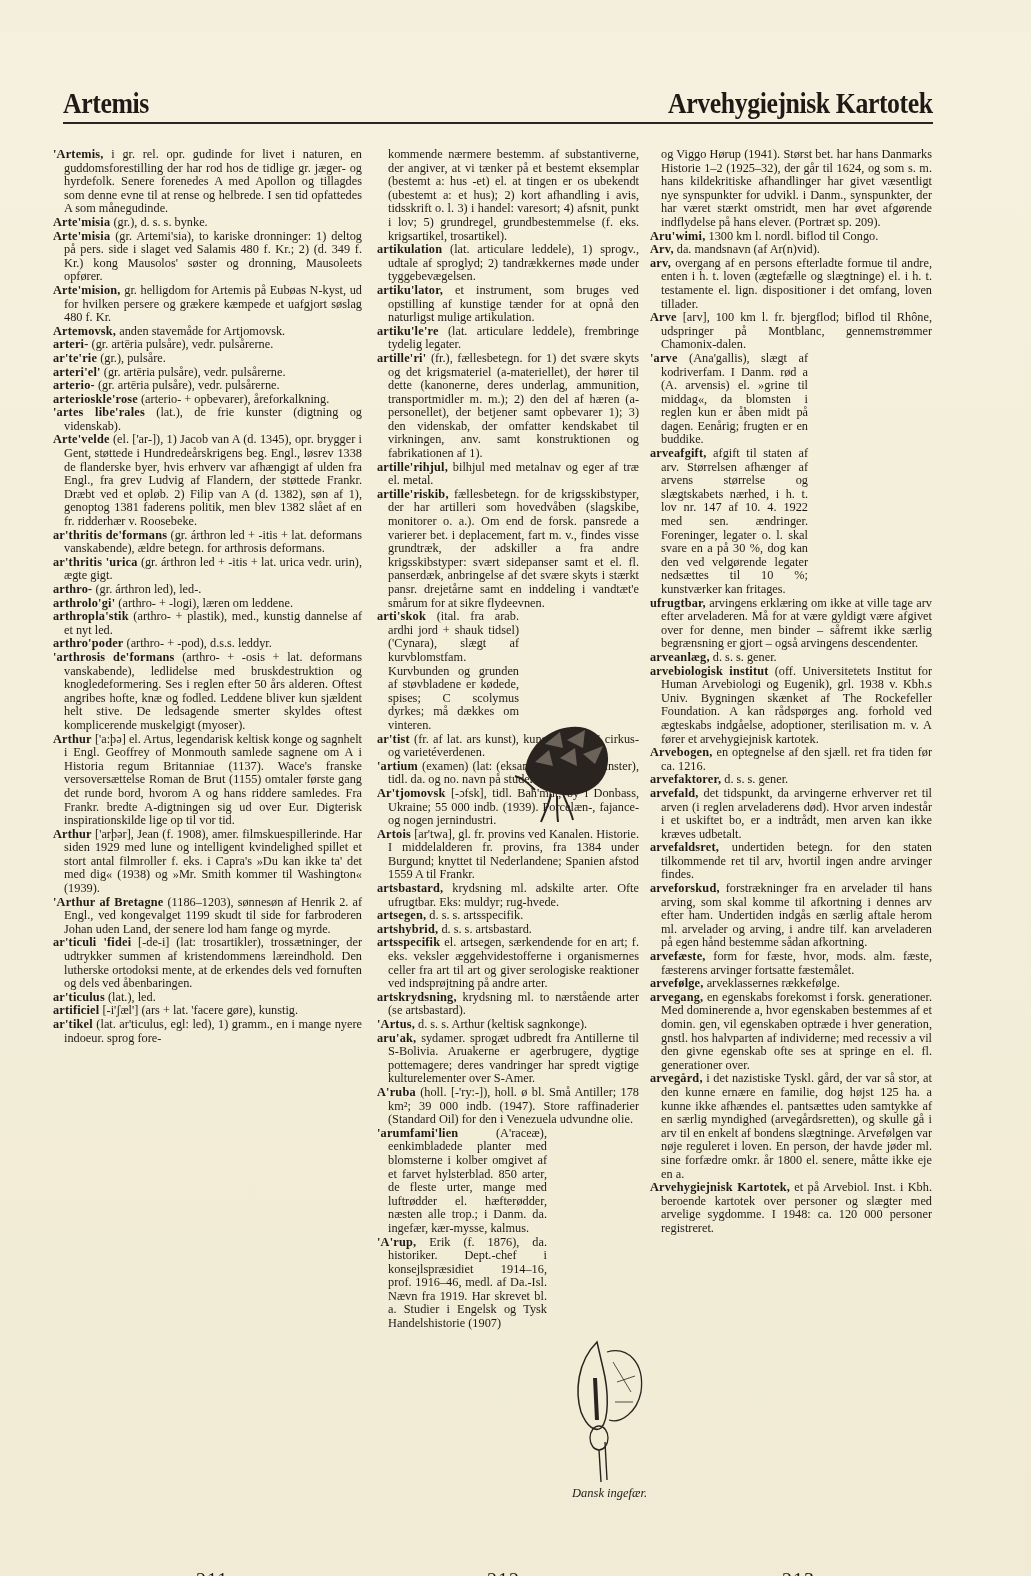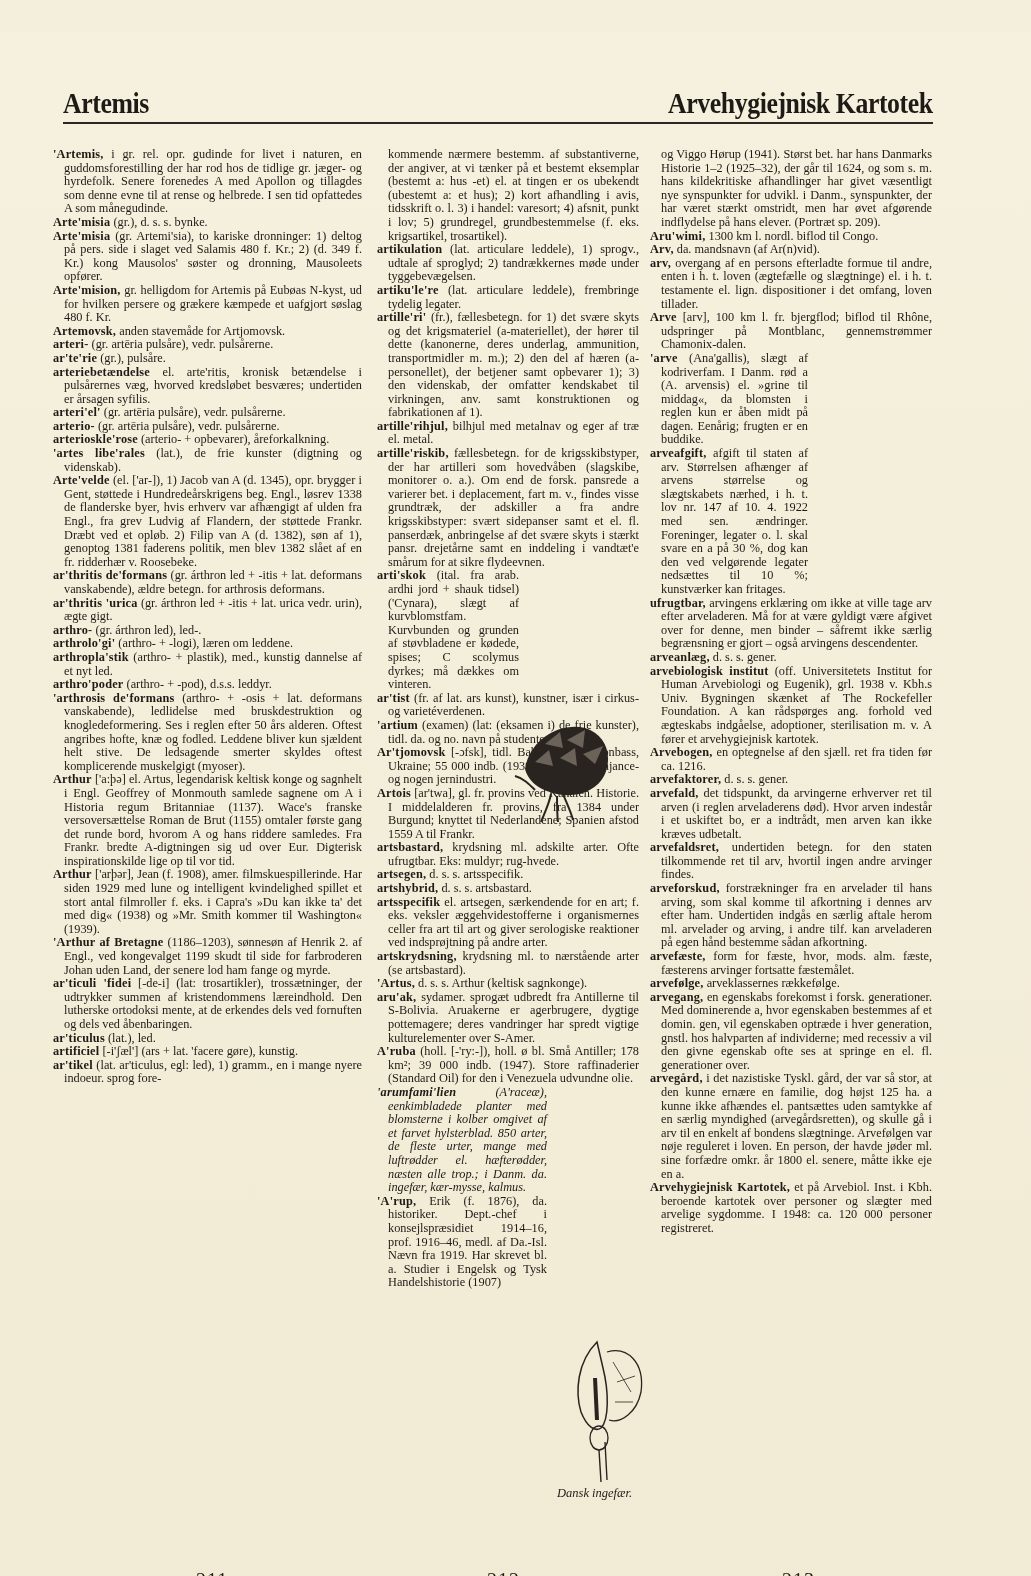--- a/index.html
+++ b/index.html
@@ -10,21 +10,21 @@
   .hdr .right{position:absolute;right:0;bottom:2px;font-family:"Liberation Serif",serif;font-weight:bold;font-size:30px;letter-spacing:-0.5px;transform:scaleX(0.86);transform-origin:right bottom;white-space:nowrap;}
   .rule{position:absolute;left:63px;top:90px;width:870px;height:2px;background:#2a2622;}
   .col{position:absolute;top:116px;font-size:12.3px;line-height:13.6px;text-align:justify;}
   .col1{left:53px;width:309px;}
   .col2{left:377px;width:262px;}
   .col3{left:650px;width:282px;}
   .entry{margin:0;padding-left:11px;text-indent:-11px;}
   .cont{margin:0;padding-left:11px;}
   .hw{font-weight:bold;letter-spacing:0.2px;}
   .figure{position:absolute;}
-  .caption{font-style:italic;font-size:12.5px;text-align:left;}
+  .caption{font-style:italic;font-size:12.5px;text-align:right;}
   .pnum{position:absolute;top:1537px;font-size:20px;letter-spacing:1px;}
 </style>
 </head>
 <body>
 
 <div class="page">
 
   <div class="hdr">
     <span class="left">Artemis</span>
     <span class="right">Arvehygiejnisk Kartotek</span>
@@ -32,21 +32,20 @@
   <div class="rule"></div>
 
   <div class="col col1" id="col0">
       <p class="entry"><span class="hw">'Artemis,</span><span> i gr. rel. opr. gudinde for livet i naturen, en guddomsforestilling der har rod hos de tidlige gr. jæger- og hyrdefolk. Senere forenedes A med Apollon og tillagdes som denne evne til at rense og helbrede. I sen tid opfattedes A som månegudinde.</span></p>
       <p class="entry"><span class="hw">Arte'misia</span><span> (gr.), d. s. s. bynke.</span></p>
       <p class="entry"><span class="hw">Arte'misia</span><span> (gr. Artemi'sia), to kariske dronninger: 1) deltog på pers. side i slaget ved Salamis 480 f. Kr.; 2) (d. 349 f. Kr.) kong Mausolos' søster og dronning, Mausoleets opfører.</span></p>
       <p class="entry"><span class="hw">Arte'mision,</span><span> gr. helligdom for Artemis på Eubøas N-kyst, ud for hvilken persere og grækere kæmpede et uafgjort søslag 480 f. Kr.</span></p>
       <p class="entry"><span class="hw">Artemovsk,</span><span> anden stavemåde for Artjomovsk.</span></p>
       <p class="entry"><span class="hw">arteri-</span><span> (gr. artēria pulsåre), vedr. pulsårerne.</span></p>
       <p class="entry"><span class="hw">ar'te'rie</span><span> (gr.), pulsåre.</span></p>
-      <p class="entry"><span class="hw">arteriebetændelse</span><span> el. arte'ritis, kronisk betændelse i pulsårernes væg, hvorved kredsløbet besværes; undertiden er årsagen syfilis.</span></p>
       <p class="entry"><span class="hw">arteri'el'</span><span> (gr. artēria pulsåre), vedr. pulsårerne.</span></p>
       <p class="entry"><span class="hw">arterio-</span><span> (gr. artēria pulsåre), vedr. pulsårerne.</span></p>
       <p class="entry"><span class="hw">arterioskle'rose</span><span> (arterio- + opbevarer), åreforkalkning.</span></p>
       <p class="entry"><span class="hw">'artes libe'rales</span><span> (lat.), de frie kunster (digtning og videnskab).</span></p>
       <p class="entry"><span class="hw">Arte'velde</span><span> (el. ['ar-]), 1) Jacob van A (d. 1345), opr. brygger i Gent, støttede i Hundredeårskrigens beg. Engl., løsrev 1338 de flanderske byer, hvis erhverv var afhængigt af ulden fra Engl., fra grev Ludvig af Flandern, der støttede Frankr. Dræbt ved et opløb. 2) Filip van A (d. 1382), søn af 1), genoptog 1381 faderens politik, men blev 1382 slået af en fr. ridderhær v. Roosebeke.</span></p>
       <p class="entry"><span class="hw">ar'thritis de'formans</span><span> (gr. árthron led + -itis + lat. deformans vanskabende), ældre betegn. for arthrosis deformans.</span></p>
       <p class="entry"><span class="hw">ar'thritis 'urica</span><span> (gr. árthron led + -itis + lat. urica vedr. urin), ægte gigt.</span></p>
       <p class="entry"><span class="hw">arthro-</span><span> (gr. árthron led), led-.</span></p>
       <p class="entry"><span class="hw">arthrolo'gi'</span><span> (arthro- + -logi), læren om leddene.</span></p>
       <p class="entry"><span class="hw">arthropla'stik</span><span> (arthro- + plastik), med., kunstig dannelse af et nyt led.</span></p>
@@ -57,38 +56,39 @@
       <p class="entry"><span class="hw">'Arthur af Bretagne</span><span> (1186–1203), sønnesøn af Henrik 2. af Engl., ved kongevalget 1199 skudt til side for farbroderen Johan uden Land, der senere lod ham fange og myrde.</span></p>
       <p class="entry"><span class="hw">ar'ticuli 'fidei</span><span> [-de-i] (lat: trosartikler), trossætninger, der udtrykker summen af kristendommens læreindhold. Den lutherske ortodoksi mente, at de erkendes dels ved fornuften og dels ved åbenbaringen.</span></p>
       <p class="entry"><span class="hw">ar'ticulus</span><span> (lat.), led.</span></p>
       <p class="entry"><span class="hw">artificiel</span><span> [-i'ʃæl'] (ars + lat. 'facere gøre), kunstig.</span></p>
       <p class="entry"><span class="hw">ar'tikel</span><span> (lat. ar'ticulus, egl: led), 1) gramm., en i mange nyere indoeur. sprog fore-</span></p>
     </div>
 
   <div class="col col2" id="col1">
       <p class="cont"><span>kommende nærmere bestemm. af substantiverne, der angiver, at vi tænker på et bestemt eksemplar (bestemt a: hus -et) el. at tingen er os ubekendt (ubestemt a: et hus); 2) kort afhandling i avis, tidsskrift o. l. 3) i handel: varesort; 4) afsnit, punkt i lov; 5) grundregel, grundbestemmelse (f. eks. krigsartikel, trosartikel).</span></p>
       <p class="entry"><span class="hw">artikulation</span><span> (lat. articulare leddele), 1) sprogv., udtale af sproglyd; 2) tandrækkernes møde under tyggebevægelsen.</span></p>
+      <p class="entry"><span class="hw">artiku'lator,</span><span> et instrument, som bruges ved opstilling af kunstige tænder for at opnå den naturligst mulige artikulation.</span></p>
       <p class="entry"><span class="hw">artiku'le're</span><span> (lat. articulare leddele), frembringe tydelig legater.</span></p>
       <p class="entry"><span class="hw">artille'ri'</span><span> (fr.), fællesbetegn. for 1) det svære skyts og det krigsmateriel (a-materiellet), der hører til dette (kanonerne, deres underlag, ammunition, transportmidler m. m.); 2) den del af hæren (a-personellet), der betjener samt opbevarer 1); 3) den videnskab, der omfatter kendskabet til virkningen, anv. samt konstruktionen og fabrikationen af 1).</span></p>
       <p class="entry"><span class="hw">artille'rihjul,</span><span> bilhjul med metalnav og eger af træ el. metal.</span></p>
       <p class="entry"><span class="hw">artille'riskib,</span><span> fællesbetegn. for de krigsskibstyper, der har artilleri som hovedvåben (slagskibe, monitorer o. a.). Om end de forsk. pansrede a varierer bet. i deplacement, fart m. v., findes visse grundtræk, der adskiller a fra andre krigsskibstyper: svært sidepanser samt et el. fl. panserdæk, anbringelse af det svære skyts i stærkt pansr. drejetårne samt en inddeling i vandtæt'e smårum for at sikre flydeevnen.</span></p>
       <p class="entry" style="padding-right: 120px;"><span class="hw">arti'skok</span><span> (ital. fra arab. ardhi jord + shauk tidsel) ('Cynara), slægt af kurvblomstfam. Kurvbunden og grunden af støvbladene er kødede, spises; C scolymus dyrkes; må dækkes om vinteren.</span></p>
       <p class="entry"><span class="hw">ar'tist</span><span> (fr. af lat. ars kunst), kunstner, især i cirkus- og varietéverdenen.</span></p>
       <p class="entry"><span class="hw">'artium</span><span> (examen) (lat: (eksamen i) de frie kunster), tidl. da. og no. navn på studentereksamen.</span></p>
       <p class="entry"><span class="hw">Ar'tjomovsk</span><span> [-ɔfsk], tidl. Bah'mut, by i Donbass, Ukraine; 55 000 indb. (1939). Porcelæn-, fajance- og nogen jernindustri.</span></p>
       <p class="entry"><span class="hw">Artois</span><span> [ar'twa], gl. fr. provins ved Kanalen. Historie. I middelalderen fr. provins, fra 1384 under Burgund; knyttet til Nederlandene; Spanien afstod 1559 A til Frankr.</span></p>
       <p class="entry"><span class="hw">artsbastard,</span><span> krydsning ml. adskilte arter. Ofte ufrugtbar. Eks: muldyr; rug-hvede.</span></p>
       <p class="entry"><span class="hw">artsegen,</span><span> d. s. s. artsspecifik.</span></p>
       <p class="entry"><span class="hw">artshybrid,</span><span> d. s. s. artsbastard.</span></p>
       <p class="entry"><span class="hw">artsspecifik</span><span> el. artsegen, særkendende for en art; f. eks. veksler æggehvidestofferne i organismernes celler fra art til art og giver serologiske reaktioner ved indsprøjtning på andre arter.</span></p>
       <p class="entry"><span class="hw">artskrydsning,</span><span> krydsning ml. to nærstående arter (se artsbastard).</span></p>
       <p class="entry"><span class="hw">'Artus,</span><span> d. s. s. Arthur (keltisk sagnkonge).</span></p>
       <p class="entry"><span class="hw">aru'ak,</span><span> sydamer. sprogæt udbredt fra Antillerne til S-Bolivia. Aruakerne er agerbrugere, dygtige pottemagere; deres vandringer har spredt vigtige kulturelementer over S-Amer.</span></p>
       <p class="entry"><span class="hw">A'ruba</span><span> (holl. [-'ry:-]), holl. ø bl. Små Antiller; 178 km²; 39 000 indb. (1947). Store raffinaderier (Standard Oil) for den i Venezuela udvundne olie.</span></p>
-      <p class="entry" style="padding-right: 92px; font-style: italic;"><span class="hw">'arumfami'lien</span><span> (A'raceæ), eenkimbladede planter med blomsterne i kolber omgivet af et farvet hylsterblad. 850 arter, de fleste urter, mange med luftrødder el. hæfterødder, næsten alle trop.; i Danm. da. ingefær, kær-mysse, kalmus.</span></p>
+      <p class="entry" style="padding-right: 92px;"><span class="hw">'arumfami'lien</span><span> (A'raceæ), eenkimbladede planter med blomsterne i kolber omgivet af et farvet hylsterblad. 850 arter, de fleste urter, mange med luftrødder el. hæfterødder, næsten alle trop.; i Danm. da. ingefær, kær-mysse, kalmus.</span></p>
       <p class="entry" style="padding-right: 92px;"><span class="hw">'A'rup,</span><span> Erik (f. 1876), da. historiker. Dept.-chef i konsejlspræsidiet 1914–16, prof. 1916–46, medl. af Da.-Isl. Nævn fra 1919. Har skrevet bl. a. Studier i Engelsk og Tysk Handelshistorie (1907)</span></p>
     </div>
 
   <div class="col col3" id="col2">
       <p class="cont"><span>og Viggo Hørup (1941). Størst bet. har hans Danmarks Historie 1–2 (1925–32), der går til 1624, og som s. m. hans kildekritiske afhandlinger har givet væsentligt nye synspunkter for udvikl. i Danm., synspunkter, der har været stærkt omstridt, men har øvet afgørende indflydelse på hans elever. (Portræt sp. 209).</span></p>
       <p class="entry"><span class="hw">Aru'wimi,</span><span> 1300 km l. nordl. biflod til Congo.</span></p>
       <p class="entry"><span class="hw">Arv,</span><span> da. mandsnavn (af Ar(n)vid).</span></p>
       <p class="entry"><span class="hw">arv,</span><span> overgang af en persons efterladte formue til andre, enten i h. t. loven (ægtefælle og slægtninge) el. i h. t. testamente el. lign. dispositioner i det omfang, loven tillader.</span></p>
       <p class="entry"><span class="hw">Arve</span><span> [arv], 100 km l. fr. bjergflod; biflod til Rhône, udspringer på Montblanc, gennemstrømmer Chamonix-dalen.</span></p>
       <p class="entry" style="padding-right: 124px;"><span class="hw">'arve</span><span> (Ana'gallis), slægt af kodriverfam. I Danm. rød a (A. arvensis) el. »grine til middag«, da blomsten i reglen kun er åben midt på dagen. Eenårig; frugten er en buddike.</span></p>

